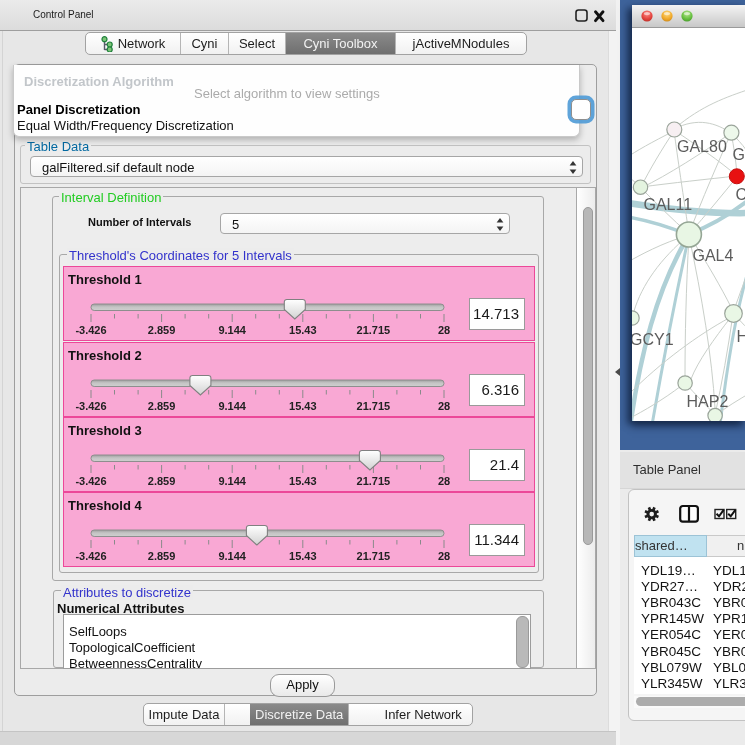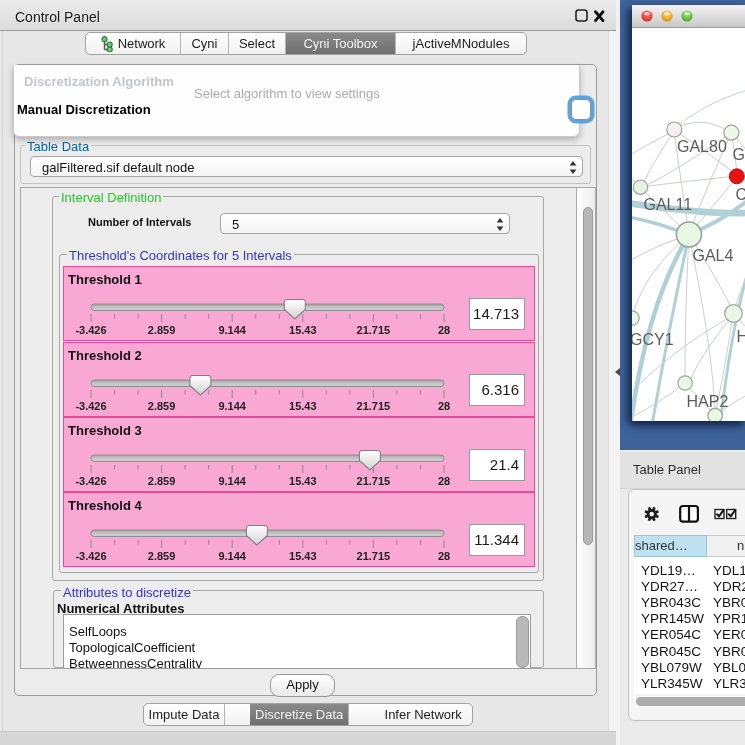--- a/index.html
+++ b/index.html
@@ -3,21 +3,21 @@
 <meta charset="utf-8">
 <style>
 html,body{margin:0;padding:0;}
 body{width:745px;height:745px;position:relative;overflow:hidden;
   font-family:"Liberation Sans",sans-serif;background:#E8E8E8;}
 .abs{position:absolute;}
 
 #titlebar{left:0;top:0;width:616px;height:30px;
   background:linear-gradient(#EBEBEB,#DCDCDC);
   border-bottom:1px solid #9E9E9E;}
-#titlebar .t{left:15px;top:9px;font-size:14px;color:#1C1C1C;}
+#titlebar .t{left:33px;top:9px;font-size:10px;color:#1C1C1C;}
 #leftbg{left:0;top:31px;width:616px;height:714px;background:#E7E7E7;}
 #botstrip{left:0;top:731px;width:616px;height:14px;background:#D7D7D7;border-top:1px solid #C4C4C4;}
 
 .seg{display:flex;border:1px solid #A2A2A2;border-radius:5px;overflow:hidden;
   background:linear-gradient(#FFFFFF,#F1F1F1);height:23px;box-sizing:border-box;}
 .seg .it{font-size:13px;color:#1C1C1C;display:flex;align-items:center;justify-content:center;
   border-right:1px solid #B5B5B5;box-sizing:border-box;white-space:nowrap;}
 .seg .it:last-child{border-right:none;}
 .seg .sel{background:linear-gradient(#8A8A8A,#6F6F6F);color:#F2F2F2;}
 #toptabs{left:85px;top:32px;width:442px;}
@@ -262,21 +262,22 @@
   <svg class="updn" width="8" height="13" viewBox="0 0 8 13">
       <path d="M4 0 L7.4 4.6 H0.6 Z" fill="#333"></path>
       <path d="M4 13 L7.4 8.4 H0.6 Z" fill="#333"></path>
     </svg>
 </div>
 
 <div class="abs" id="ghost">Discretization Algorithm</div>
 <div class="abs" id="focusbtn"></div>
 <div class="abs" id="popup">
   <div class="p1">Select algorithm to view settings</div>
-  <div class="p2">Manual Discretization</div>
+  <div class="p2">Panel Discretization</div>
+  <div class="p3">Equal Width/Frequency Discretization</div>
 </div>
 
 <div class="abs seg" id="bottabs">
   <div class="it" style="width:96px;">Impute Data</div>
   <div class="it sel" style="width:118px;">Discretize Data</div>
   <div class="it" style="width:116px;">Infer Network</div>
 </div>
 
 <div class="abs" id="splitter"></div>
 <div class="abs" id="bluepanel"></div>

